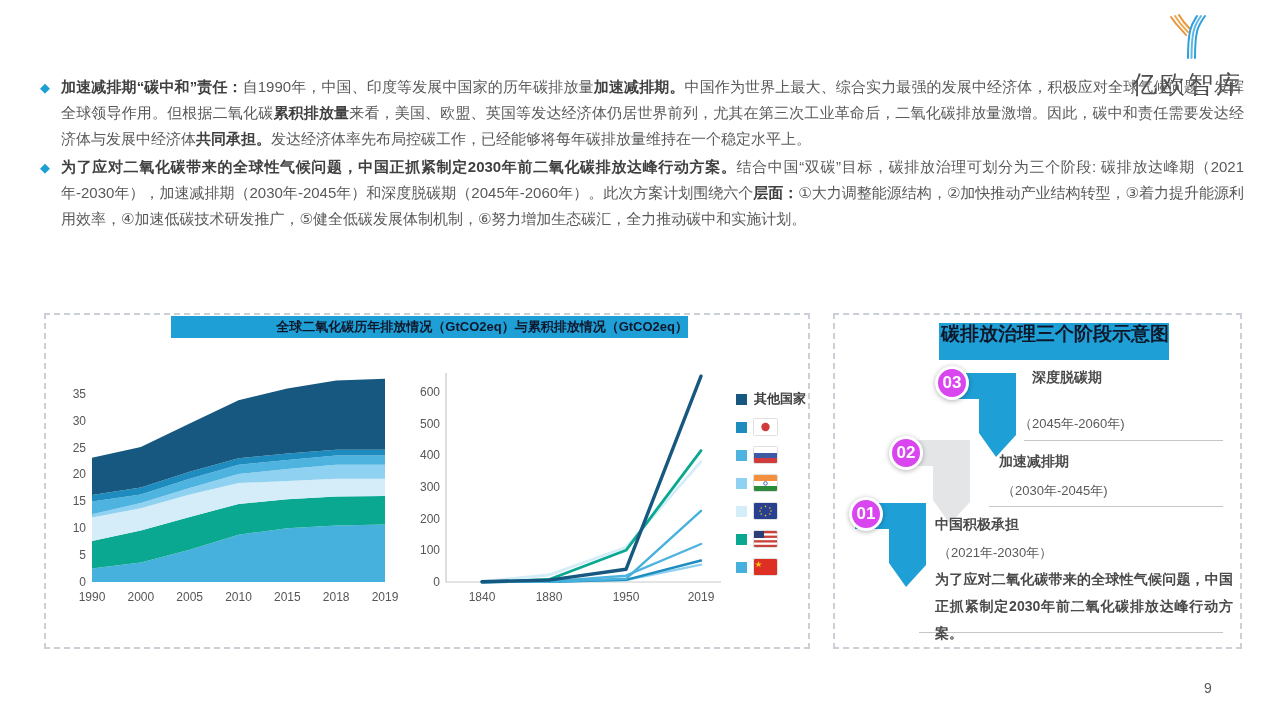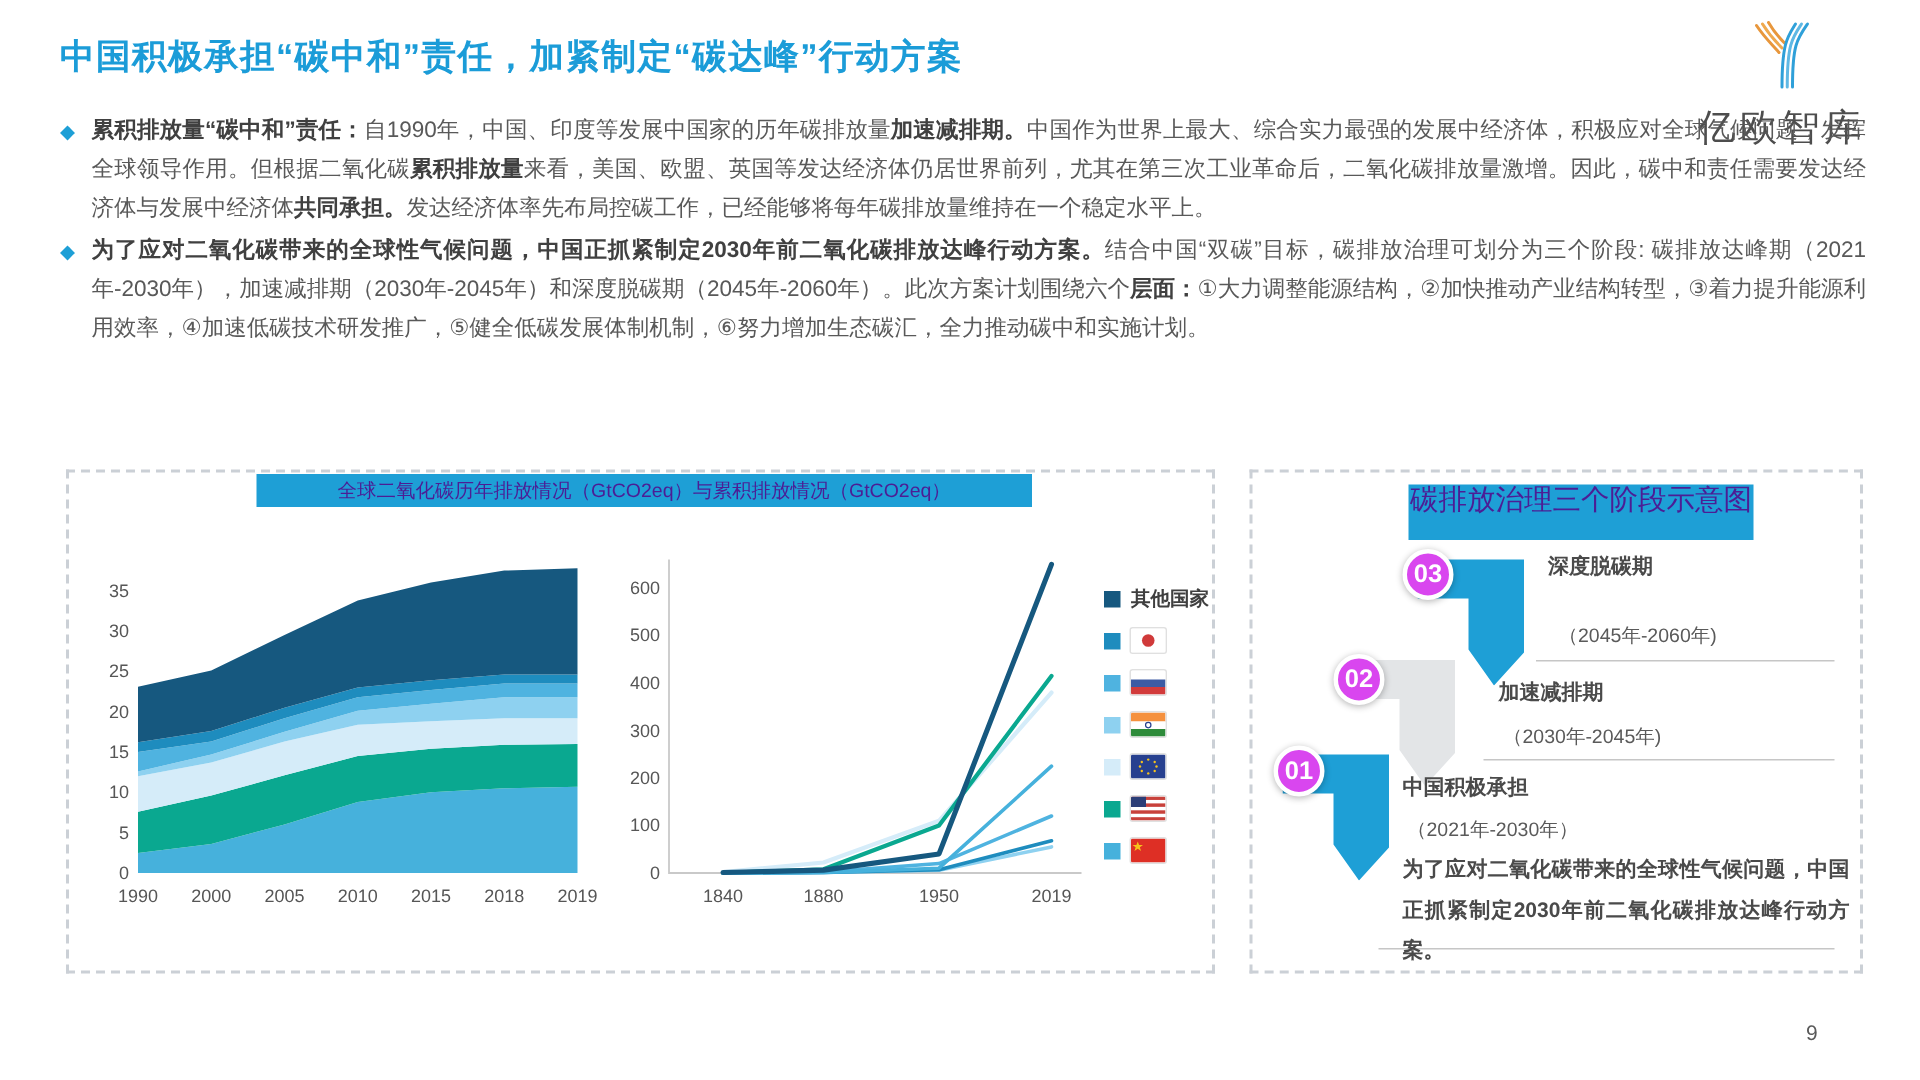--- a/index.html
+++ b/index.html
@@ -12,21 +12,21 @@
   
   .bullets{position:absolute;left:40px;top:74px;width:1204px;}
   .bullet{display:flex;margin-bottom:2px;}
   .bullet-marker{color:#1E9FD6;font-size:13px;line-height:26px;margin-right:11px;flex:0 0 auto;padding-top:1px;}
   .bullet-text{font-size:15px;line-height:26px;color:#595959;text-align:justify;}
   .bullet-text .b{font-weight:bold;color:#404040;}
   
   .panel{position:absolute;top:313px;height:336px;border:2px dashed #CBD0D6;box-sizing:border-box;background:#fff;}
   .panel-left{left:44px;width:766px;}
   .panel-right{left:833px;width:409px;}
-  .banner{position:absolute;background:#1E9FD6;color:#4c1d95;text-align:center;}
+  .banner{position:absolute;background:#1E9FD6;color:#0f172a;text-align:right;font-weight:bold;}
   .banner-left{left:125px;top:1px;width:517px;height:22px;line-height:22px;font-size:13px;}
   .banner-right{left:104px;top:8px;width:230px;height:37px;line-height:22px;font-size:19px;}
   svg text.tick{font-size:12px;fill:#565656;font-family:"Liberation Sans","DejaVu Sans",sans-serif;}
   .chart{position:absolute;}
   #area-chart{left:6px;top:50px;}
   #line-chart{left:368px;top:50px;}
   
   .legend{position:absolute;left:690px;top:74px;display:flex;flex-direction:column;gap:8px;}
   .legend-row{display:flex;align-items:center;gap:7px;height:20px;}
   .legend-swatch{width:11px;height:11px;flex:0 0 auto;}
@@ -44,39 +44,38 @@
               line-height:27px;text-align:justify;z-index:4;}
   
   .source{position:absolute;left:40px;top:684px;font-size:12px;color:#808080;letter-spacing:0.2px;}
   .page-number{position:absolute;left:1204px;top:680px;font-size:14px;color:#595959;}
 </style>
 </head>
 <body>
 
 <div class="slide">
 
-  <div class="page-title">中国积极承担“碳中和”责任，加紧制定“碳达峰”行动方案</div>
   <div class="logo">
     <svg width="38" height="46" viewBox="0 0 38 46">
       <g fill="none" stroke-linecap="round">
         <path d="M2,3 C8,12 13,16 17,21" stroke="#E8973C" stroke-width="2"></path>
         <path d="M6,2 C11,10 15,14 19,18" stroke="#EFA94F" stroke-width="2"></path>
         <path d="M10,1 C14,8 17,11 21,15" stroke="#E8973C" stroke-width="2"></path>
         <path d="M36,2 C29,12 26,16 26,44" stroke="#2FA0D9" stroke-width="2"></path>
         <path d="M32,2 C26,11 22.5,15 22.5,44" stroke="#5FB8E4" stroke-width="2"></path>
         <path d="M28,2 C23,10 19,14 19,44" stroke="#2FA0D9" stroke-width="2"></path>
       </g>
     </svg>
     <span class="logo-text">亿欧智库</span>
   </div>
 
   <div class="bullets">
     <div class="bullet">
       <span class="bullet-marker">◆</span>
-      <div class="bullet-text"><span class="b">累积排放量“碳中和”责任：</span><span>自1990年，中国、印度等发展中国家的历年碳排放量</span><span class="b">加速减排期。</span><span>中国作为世界上最大、综合实力最强的发展中经济体，积极应对全球气候问题，发挥全球领导作用。但根据二氧化碳</span><span class="b">累积排放量</span><span>来看，美国、欧盟、英国等发达经济体仍居世界前列，尤其在第三次工业革命后，二氧化碳排放量激增。因此，碳中和责任需要发达经济体与发展中经济体</span><span class="b">共同承担。</span><span>发达经济体率先布局控碳工作，已经能够将每年碳排放量维持在一个稳定水平上。</span></div>
+      <div class="bullet-text"><span class="b">加速减排期“碳中和”责任：</span><span>自1990年，中国、印度等发展中国家的历年碳排放量</span><span class="b">加速减排期。</span><span>中国作为世界上最大、综合实力最强的发展中经济体，积极应对全球气候问题，发挥全球领导作用。但根据二氧化碳</span><span class="b">累积排放量</span><span>来看，美国、欧盟、英国等发达经济体仍居世界前列，尤其在第三次工业革命后，二氧化碳排放量激增。因此，碳中和责任需要发达经济体与发展中经济体</span><span class="b">共同承担。</span><span>发达经济体率先布局控碳工作，已经能够将每年碳排放量维持在一个稳定水平上。</span></div>
     </div>
     <div class="bullet">
       <span class="bullet-marker">◆</span>
       <div class="bullet-text"><span class="b">为了应对二氧化碳带来的全球性气候问题，中国正抓紧制定2030年前二氧化碳排放达峰行动方案。</span><span>结合中国“双碳”目标，碳排放治理可划分为三个阶段: 碳排放达峰期（2021年-2030年），加速减排期（2030年-2045年）和深度脱碳期（2045年-2060年）。此次方案计划围绕六个</span><span class="b">层面：</span><span>①大力调整能源结构，②加快推动产业结构转型，③着力提升能源利用效率，④加速低碳技术研发推广，⑤健全低碳发展体制机制，⑥努力增加生态碳汇，全力推动碳中和实施计划。</span></div>
     </div>
   </div>
 
   <div class="panel panel-left">
     <div class="banner banner-left">全球二氧化碳历年排放情况（GtCO2eq）与累积排放情况（GtCO2eq）</div>
     <svg id="area-chart" class="chart" width="352" height="250">
@@ -194,21 +193,21 @@
   </div>
 
   <div class="panel panel-right">
     <div class="banner banner-right">碳排放治理三个阶段示意图</div>
 
     <svg class="stage-shape" style="left:110px;top:56px;" width="72" height="86" viewBox="0 0 72 86">
       <polygon points="0,2 71,2 71,64 51,86 34,62 34,28 0,28" fill="#1E9FD6"></polygon>
     </svg>
     <div class="stage-circle" style="left:100px;top:51px;">03</div>
     <div class="stage-name" style="left:197px;top:54px;">深度脱碳期</div>
-    <div class="stage-years" style="left:204px;top:100px;">（2045年-2060年)</div>
+    <div class="stage-years" style="left:184px;top:100px;">（2045年-2060年)</div>
     <div class="stage-line" style="left:189px;top:125px;width:199px;"></div>
 
     <svg class="stage-shape" style="left:64px;top:123px;" width="72" height="86" viewBox="0 0 72 86">
       <polygon points="0,2 71,2 71,64 51,86 34,62 34,28 0,28" fill="#E3E5E7"></polygon>
     </svg>
     <div class="stage-circle" style="left:54px;top:121px;">02</div>
     <div class="stage-name" style="left:164px;top:138px;">加速减排期</div>
     <div class="stage-years" style="left:167px;top:167px;">（2030年-2045年)</div>
     <div class="stage-line" style="left:154px;top:191px;width:234px;"></div>
 

